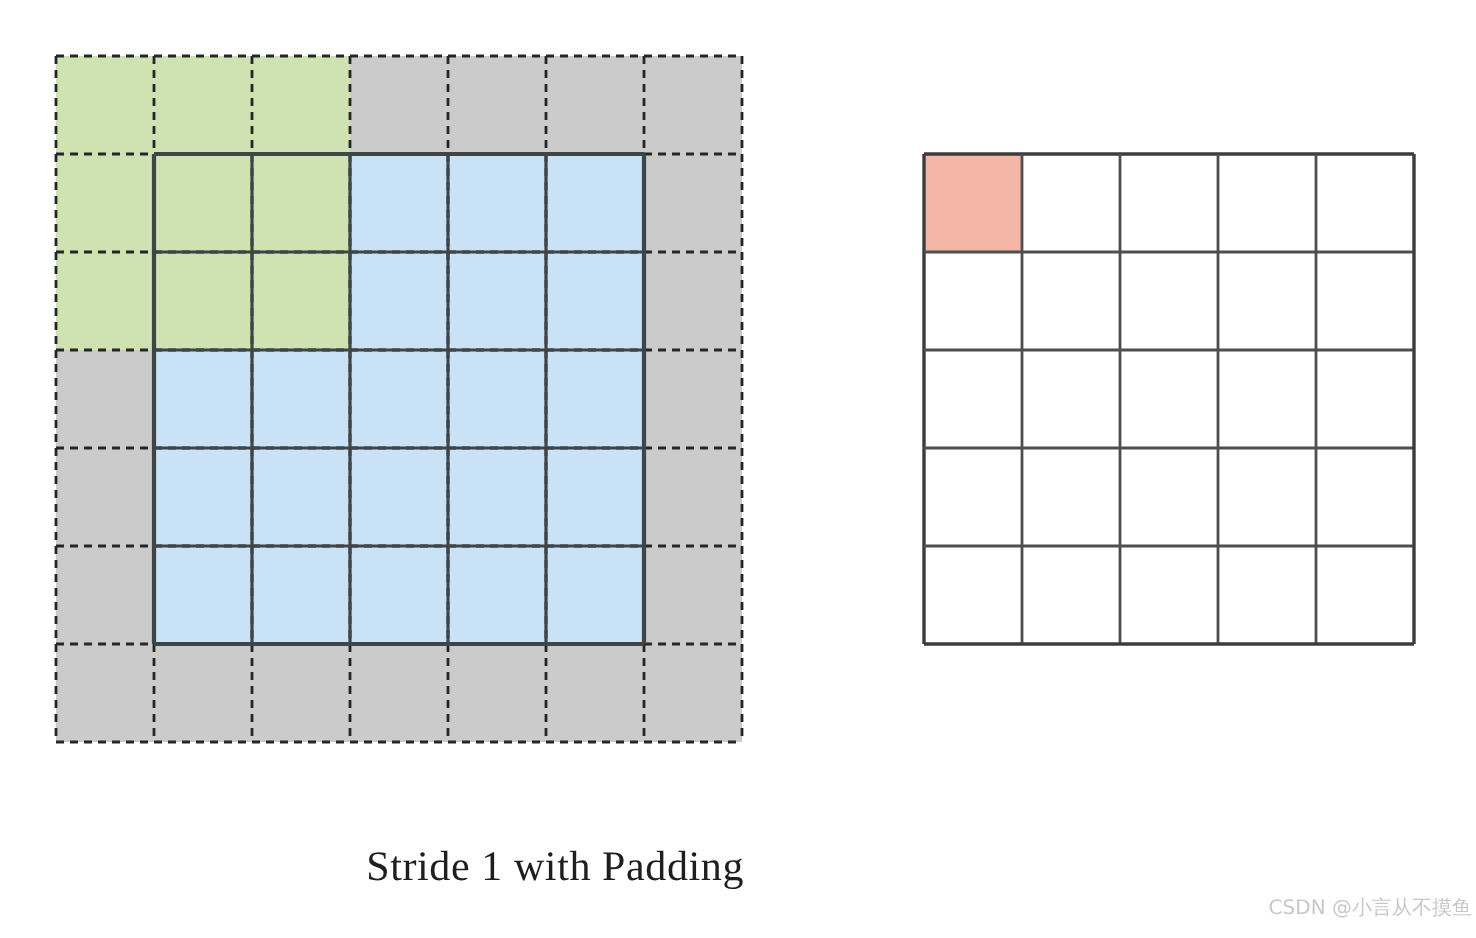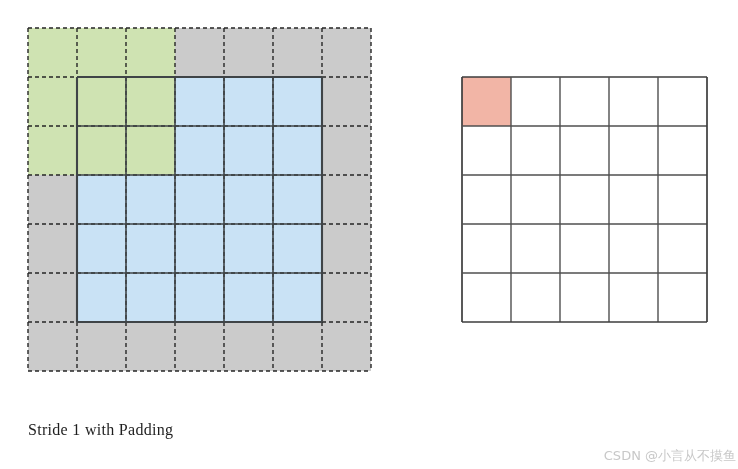--- a/index.html
+++ b/index.html
@@ -14,32 +14,32 @@
     height: 469px;
     background: #ffffff;
     overflow: hidden;
   }
   .grid-svg { position: absolute; display: block; }
   .grid-svg.left  { left: 26px; top: 26px; }
   .grid-svg.right { left: 460px; top: 75px; }
   .caption {
     position: absolute;
     font-family: "Liberation Serif", "DejaVu Serif", serif;
-    font-size: 16px;
+    font-size: 21px;
     color: #1e1e1e;
-    text-align: left;
+    text-align: right;
     letter-spacing: 0.3px;
   }
   .caption-left  { left: 28px;  width: 344px; top: 421px; }
   .caption-right { left: 462px; width: 246px; top: 421px; }
   .watermark {
     position: absolute;
     right: 2px;
     top: 447px;
-    font-size: 13px;
+    font-size: 10px;
     color: #c8c8c8;
     font-family: "DejaVu Sans", sans-serif;
     white-space: nowrap;
   }
 </style>
 </head>
 <body>
 
 <div class="canvas">
   <svg id="left-grid-svg" class="grid-svg left" width="347" height="347">

